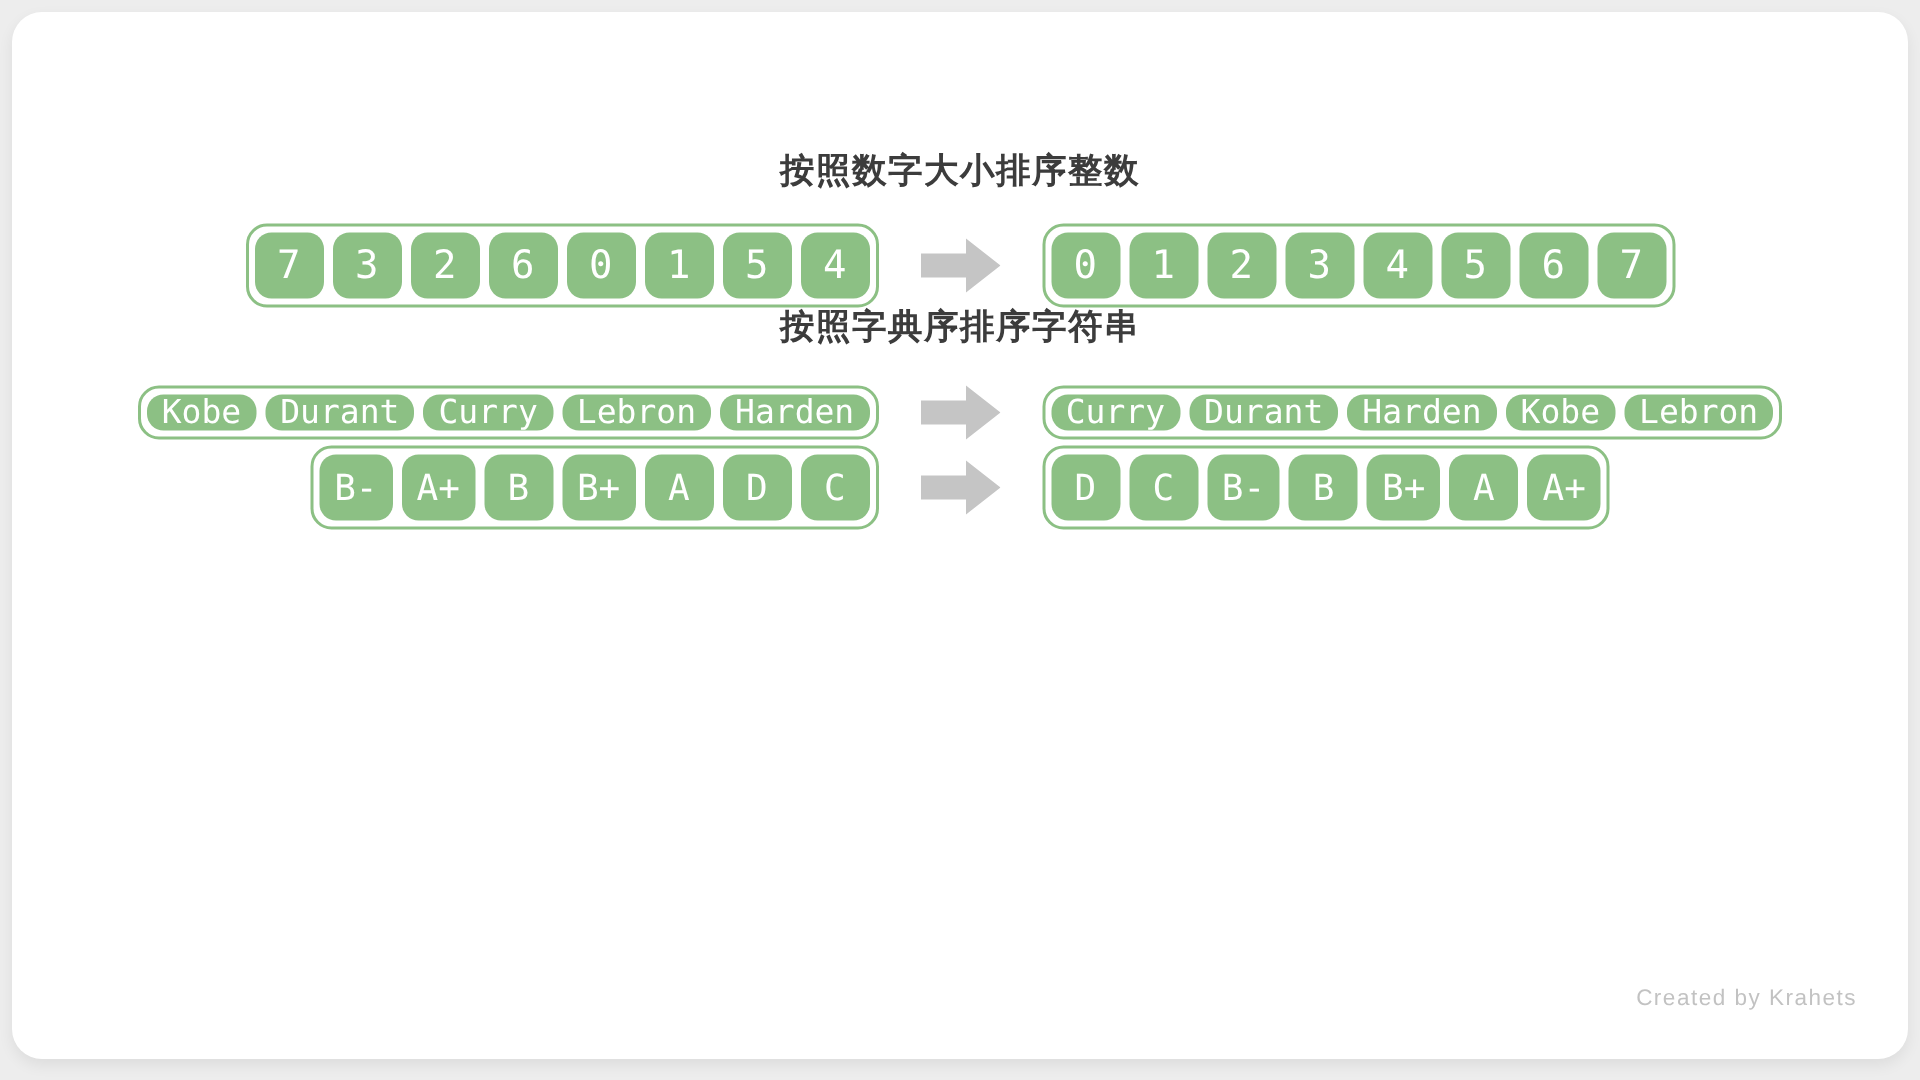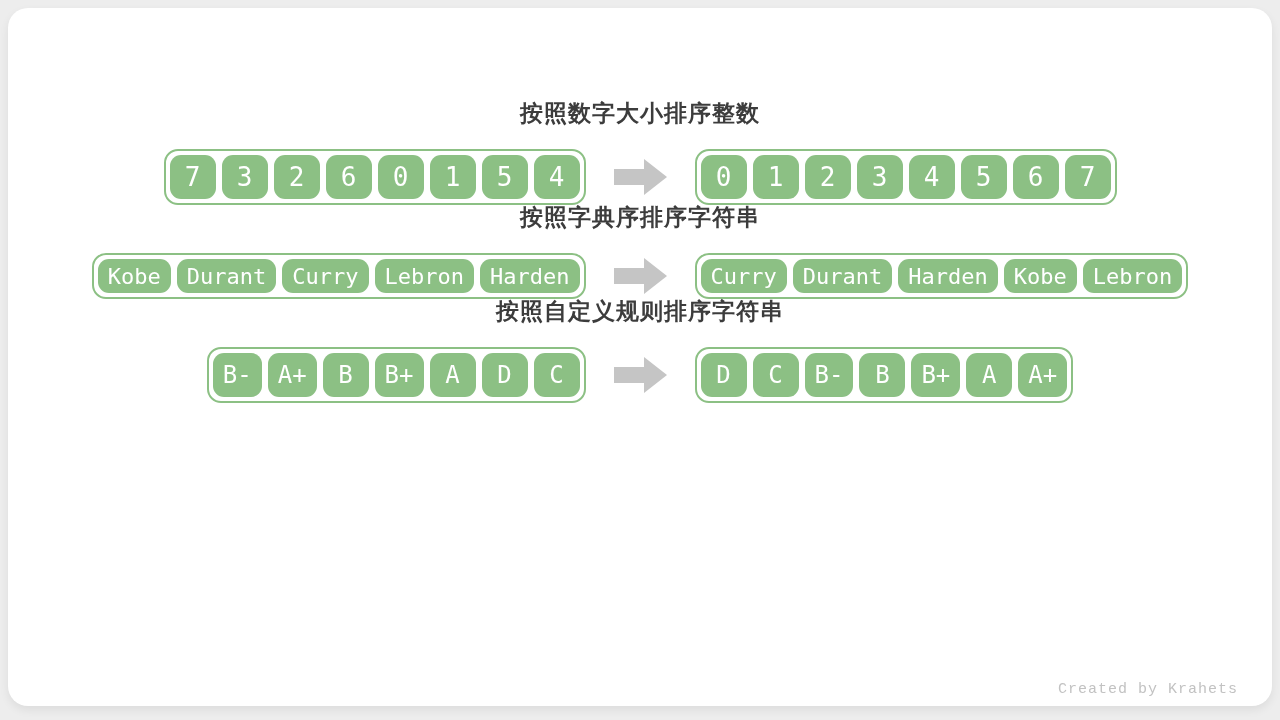--- a/index.html
+++ b/index.html
@@ -54,29 +54,29 @@
     padding:0 10px;
     display:flex;
     align-items:center;
     justify-content:center;
     background:var(--cell-green);
     color:#ffffff;
     border-radius:11px;
     font-family:"DejaVu Sans Mono",monospace;
     font-size:26px;
   }
-  .section:nth-child(2) .cell{font-size:22px;height:34px;}
+  .section:nth-child(2) .cell{font-size:22px;height:24px;}
   .section:nth-child(3) .cell{font-size:24px;}
   .arrow{flex:0 0 auto;}
   .arrow polygon{fill:var(--arrow-gray);}
   .watermark{
     position:absolute;
     right:34px;
-    bottom:8px;
-    font-family:Liberation Mono, monospace;
+    bottom:32px;
+    font-family:Liberation Sans, sans-serif;
     font-size:15px;
     letter-spacing:1px;
     color:var(--watermark-color);
   }
 </style>
 </head>
 <body>
 
 <div class="card">
   <div id="sections">
@@ -126,21 +126,20 @@
             <div class="cell">Curry</div>
             <div class="cell">Durant</div>
             <div class="cell">Harden</div>
             <div class="cell">Kobe</div>
             <div class="cell">Lebron</div>
           </div>
     </div>
   </section>
 
   <section class="section">
-    <h2 class="title">按照自定义规则排序字符串</h2>
     <div class="row">
       <div class="group group-before">
             <div class="cell">B-</div>
             <div class="cell">A+</div>
             <div class="cell">B</div>
             <div class="cell">B+</div>
             <div class="cell">A</div>
             <div class="cell">D</div>
             <div class="cell">C</div>
           </div>

